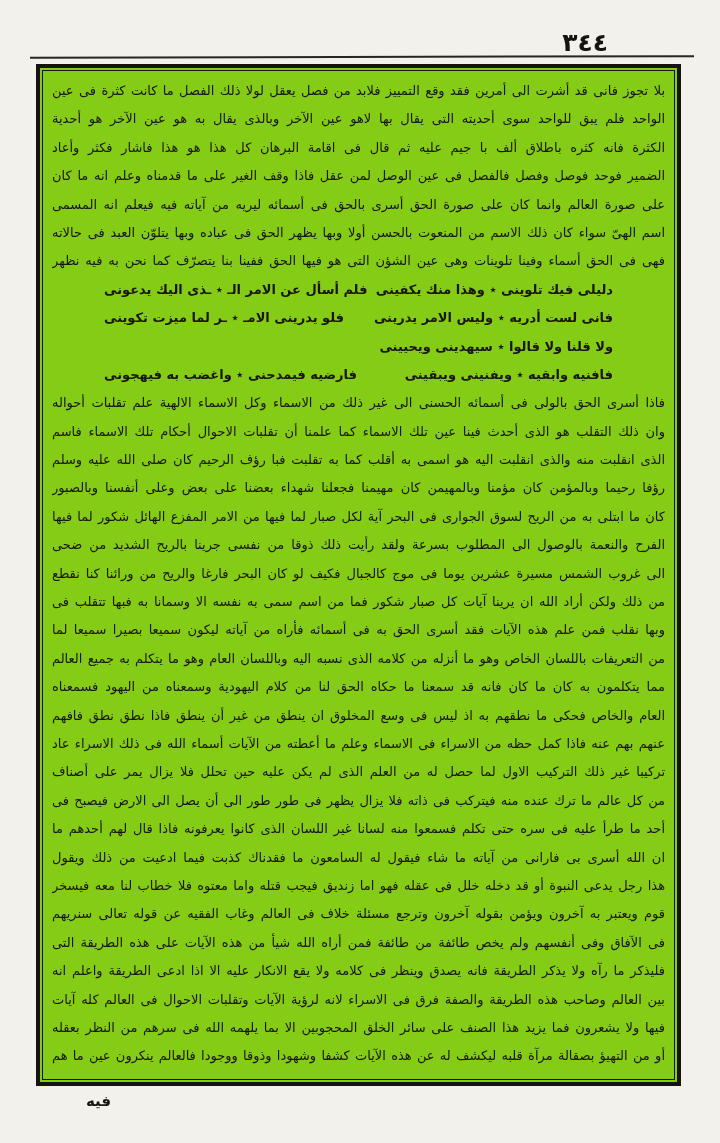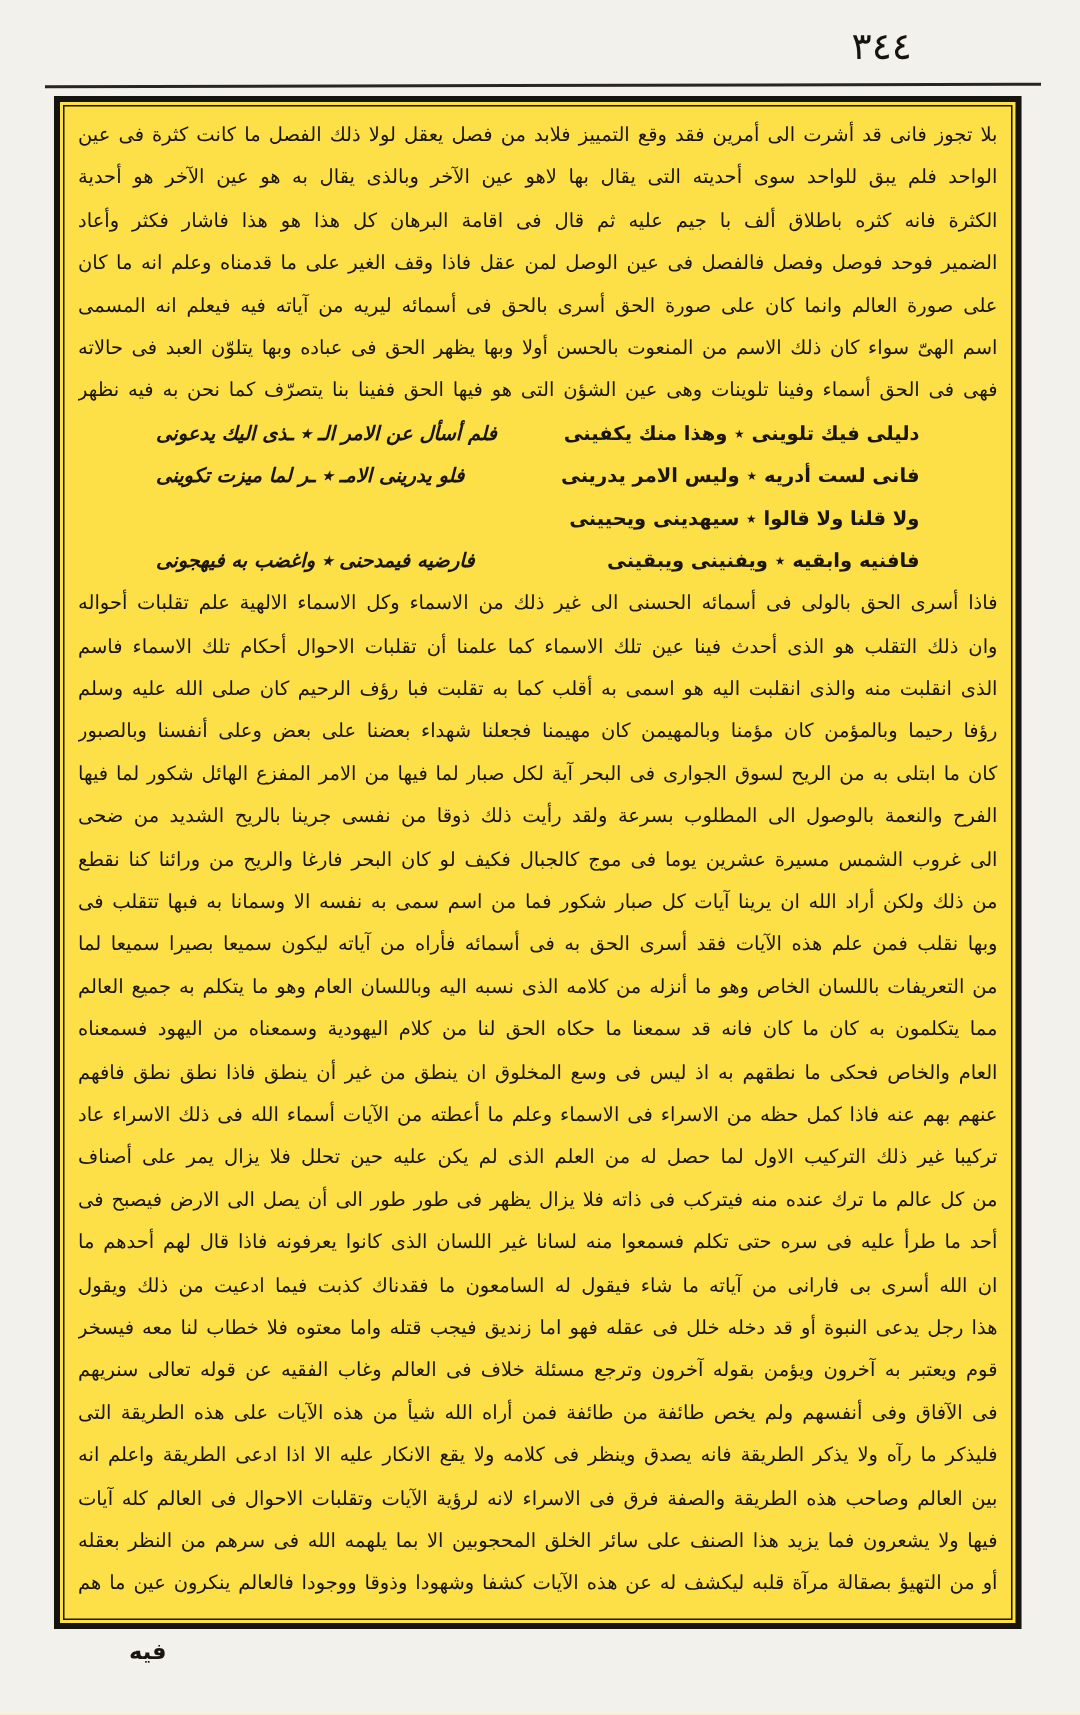--- a/index.html
+++ b/index.html
@@ -9,41 +9,41 @@
     background: #f3f1ec;
     font-family: "DejaVu Sans", sans-serif;
   }
   .page {
     position: relative;
     width: 720px; height: 1143px;
     color: #17130e;
   }
   .page-number {
     position: absolute;
-    top: 16px; right: 112px;
+    top: 28px; right: 112px;
     font-size: 25px;
-    font-weight: normal;
+    font-weight: bold;
     letter-spacing: 1px;
     color: #17130e;
   }
   .header-rule {
     position: absolute;
     top: 56px; left: 30px; right: 26px;
     height: 0;
     border-top: 2px solid #2a251d;
     transform: rotate(-0.15deg);
   }
   .frame-outer {
     position: absolute;
     left: 36px; top: 64px;
     width: 645px; height: 1022px;
     border: 4px solid #17130e;
     box-sizing: border-box;
     padding: 2px;
-    background: #fde047;
+    background: #84cc16;
   }
   .frame-inner {
     width: 100%; height: 100%;
     border: 1.5px solid #17130e;
     box-sizing: border-box;
     padding: 6px 9px 4px 9px;
     direction: rtl;
   }
   .tline {
     font-size: 13px;
@@ -67,21 +67,21 @@
     height: 28.4px;
     line-height: 28.4px;
   }
   .vcell {
     font-size: 13px;
     color: #1a150f;
     white-space: nowrap;
     font-weight: 600;
   }
   .vcell.right { text-align: center; }
-  .vcell.left  { text-align: center; font-style: italic; }
+  .vcell.left  { text-align: center; }
   .catchword {
     position: absolute;
     left: 86px; top: 1092px;
     font-size: 15px;
     font-weight: bold;
     direction: rtl;
     color: #1a150f;
   }
 </style>
 </head>

